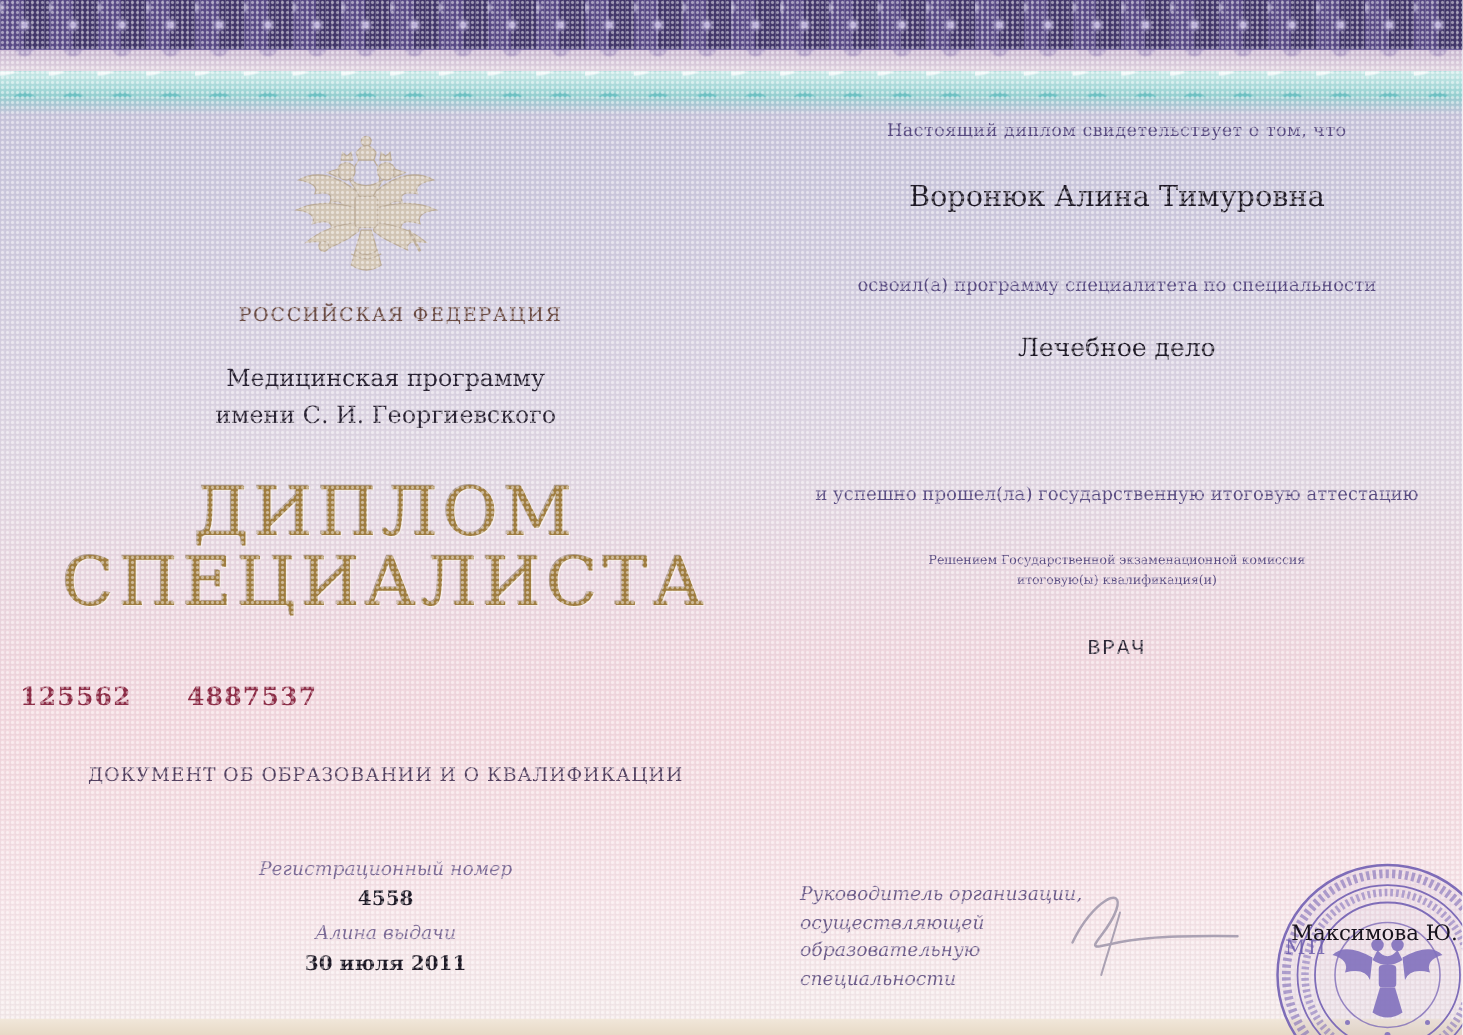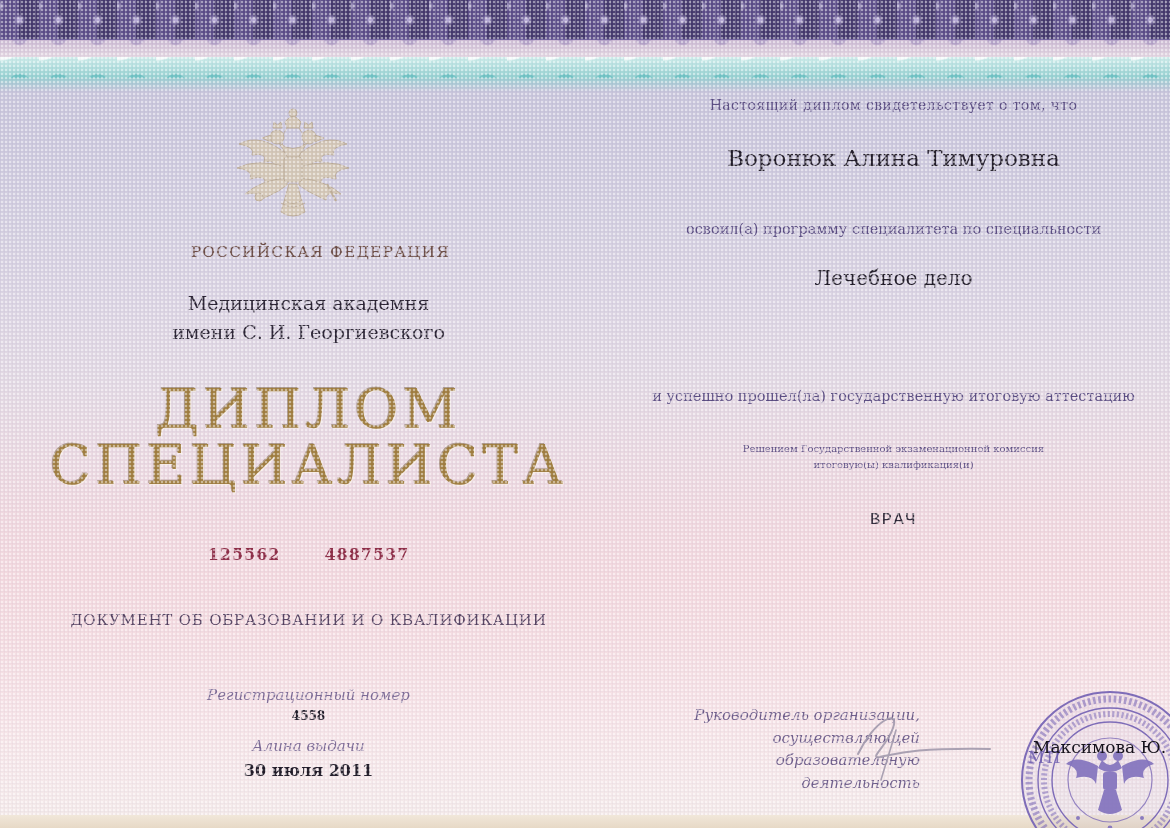--- a/index.html
+++ b/index.html
@@ -67,37 +67,37 @@
   .page-right{ left:585px; width:585px; }
   .cblock{ position:absolute; left:16px; width:100%; text-align:center; }
 
   
   .emblem{ position:absolute; left:50%; top:104px; transform:translateX(-50%); opacity:.8; }
   .country{ top:243px; font-size:15px; letter-spacing:1.5px; color:#6a4a42;
             text-shadow:0 0 1px rgba(106,74,66,.35);padding-left:24px; }
   .institution{ top:289px; font-size:19px; line-height:1.5; color:#272030; }
   .doc-title{ top:382px; color:#a07d3e; font-size:54px; line-height:1.04; letter-spacing:4px;
               text-shadow:1px 1px 0 rgba(255,250,235,.55), -1px -1px 0 rgba(104,79,36,.45); }
-  .serials{ top:545px; display:flex; justify-content:center; gap:44px;
-            font-size:16px; font-weight:bold; color:#8d2b45; letter-spacing:1px; }
+  .serials{ top:545px; display:flex; justify-content:flex-start; gap:44px;
+            font-size:20px; font-weight:bold; color:#8d2b45; letter-spacing:1px; }
   .doc-type{ top:611px; font-size:15px; letter-spacing:.8px; color:#53405f; }
   .reg-label{ top:686px; font-style:italic; font-size:15px; color:#7a6894; }
-  .reg-value{ top:709px; font-size:12px; font-weight:bold; color:#1d1824; }
+  .reg-value{ top:709px; font-size:16px; font-weight:bold; color:#1d1824; }
   .date-label{ top:737px; font-style:italic; font-size:15px; color:#7a6894; }
   .date-value{ top:761px; font-size:16px; font-weight:bold; color:#1d1824; }
 
   
   .intro{ top:97px; font-size:14px; letter-spacing:.4px; color:#584a80; }
   .holder-name{ top:145px; font-size:23px; color:#1e1925; }
   .program{ top:202px; font-size:14.5px; color:#584a80;margin-top:19px; }
   .specialty{ top:266px; font-size:20px; color:#1e1925; }
   .attestation{ top:388px; font-size:14.5px; color:#584a80; }
   .commission{ top:441px; font-size:10px; line-height:1.6; color:#584a80; }
   .qualification{ top:510px; font-size:17px; letter-spacing:1.5px; color:#2a2433;font-family:Liberation Mono, monospace; }
-  .signatory-role{ position:absolute; left:55px; top:704px; width:280px; text-align:right;
+  .signatory-role{ position:absolute; left:55px; top:704px; width:280px; text-align:left;
                    font-style:italic; font-size:15px; line-height:1.5; color:#6b5a88; }
   .signature{ position:absolute; left:255px; top:702px; z-index:3; }
   .seal{ position:absolute; left:433px; top:688px; z-index:2; }
   .seal-mark{ position:absolute; left:443px; top:748px; z-index:4;
               font-size:16px; color:#6b5bac; opacity:.85; letter-spacing:2px; }
   .signatory-name{ position:absolute; left:448px; top:737px; z-index:5;
                    font-size:17px; color:#16121c; white-space:nowrap; }
 </style>
 </head>
 <body>
@@ -137,21 +137,21 @@
         <path d="M61,96 Q70,103 79,96" fill="none"></path>
         <path d="M58,99 Q70,107 82,99" fill="none"></path>
         <circle cx="36" cy="93" r="4"></circle>
         <path d="M104,80 L113,97" stroke-width="2.2" fill="none"></path>
       </g>
     </svg>
 
     <div class="cblock country">РОССИЙСКАЯ ФЕДЕРАЦИЯ</div>
 
     <div class="cblock institution">
-      <div>Медицинская академня</div>
+      <div>Медицинская программу</div>
       <div>имени С. И. Георгиевского</div>
     </div>
 
     <div class="cblock doc-title">
       <div>ДИПЛОМ</div>
       <div>СПЕЦИАЛИСТА</div>
     </div>
 
     <div class="cblock serials">
       <span>125562</span>
@@ -182,21 +182,21 @@
     <div class="cblock commission">
       <div>Решением Государственной экзаменационной комиссия</div>
       <div>итоговую(ы) квалификация(и)</div>
     </div>
 
     <div class="cblock qualification">ВРАЧ</div>
 
     <div class="signatory-role">
       <div>Руководитель организации,</div>
       <div>осуществляющей образовательную</div>
-      <div>деятельность</div>
+      <div>специальности</div>
     </div>
 
     <svg class="signature" width="160" height="80" viewBox="0 0 160 80">
       <g stroke="#a29aad" fill="none" stroke-width="2" stroke-linecap="round" opacity=".9">
         <path d="M18,52 C34,18 60,6 53,26 C47,44 28,57 40,55 C60,51 72,46 150,47"></path>
         <path d="M56,28 C51,46 45,64 41,78" stroke-width="1.6"></path>
       </g>
     </svg>
 
     <svg class="seal" width="184" height="184" viewBox="0 0 184 184">

